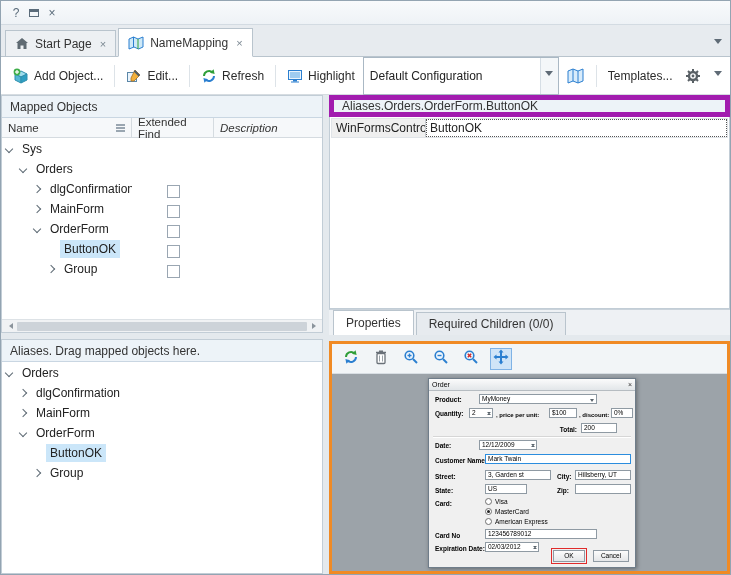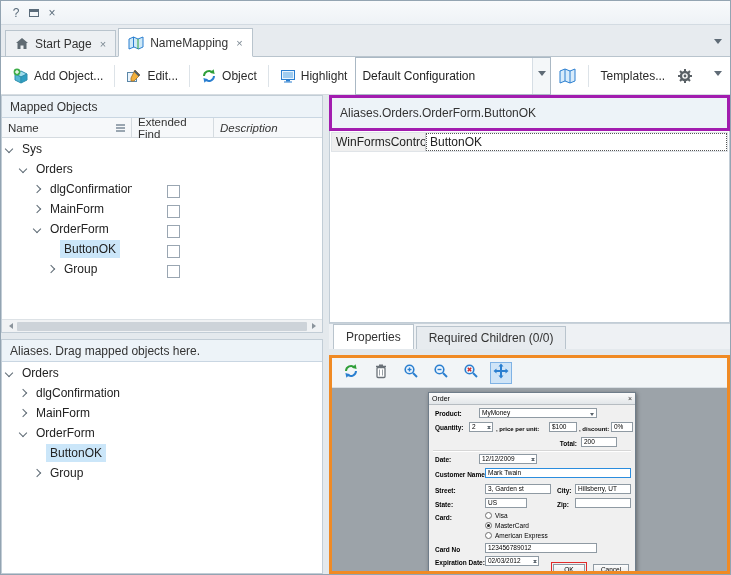--- a/index.html
+++ b/index.html
@@ -67,21 +67,21 @@
   .tree-label { padding:2px 4px; white-space:nowrap; }
   .tree-label.selected { background:var(--selection-blue,#cbe6f9); }
 
   .hscroll { height:13px; background:#f0f2f4; border-top:1px solid #dde2e6; display:flex; align-items:center; flex:0 0 auto; }
   .hs-btn { width:14px; height:100%; display:flex; align-items:center; justify-content:center; }
   .tri-left { width:0; height:0; border:3.5px solid transparent; border-right:4.5px solid #8b949c; }
   .tri-right { width:0; height:0; border:3.5px solid transparent; border-left:4.5px solid #8b949c; }
   .hs-thumb { flex:1; height:9px; background:#cdd3d9; margin:0 1px; border-radius:1px; }
 
   
-  .path-bar { height:36px; background:#edf3f8; border:3px solid #a21caf; display:flex; align-items:center; padding:0 8px; flex:0 0 auto; color:#333; }
+  .path-bar { height:22px; background:#edf3f8; border:5px solid #a21caf; display:flex; align-items:center; padding:0 8px; flex:0 0 auto; color:#333; }
   .editor-area { height:192px; background:#fff; border:1px solid #c2cdd6; border-top:none; flex:0 0 auto; padding:1px; }
   .editor-row { height:20px; display:flex; border:1px solid #e0e4e8; }
   .type-cell { width:94px; background:#efefef; border-right:1px solid #c8ccd0; padding:0 4px; line-height:18px; overflow:hidden; white-space:nowrap; flex:0 0 auto; }
   .value-cell { flex:1; background:#fff; outline:1px dotted #555; outline-offset:-1px; line-height:18px; padding:0 4px; overflow:hidden; }
   .editor-tabs { height:26px; background:#eef1f4; border-top:1px solid #c9d2da; display:flex; align-items:flex-end; padding-left:4px; gap:2px; flex:0 0 auto; }
   .etab { height:23px; display:flex; align-items:center; padding:0 12px; border:1px solid #b9c4cd; border-bottom:none; background:#e7ebef; color:#333; }
   .etab.active { background:#fff; height:25px; }
   .r-gap { height:6px; background:#e4e9ed; flex:0 0 auto; }
 
   
@@ -182,21 +182,21 @@
     <div class="tool-sep"></div>
     <div class="tool-item">
       <span class="icon16">
         <svg width="16" height="16" viewBox="0 0 16 16">
           <path d="M3 8a5 5 0 0 1 8.5-3.5" fill="none" stroke="#2f9e38" stroke-width="2"></path>
           <polygon points="12.6,1.2 13.6,6 9,4.8" fill="#2f9e38"></polygon>
           <path d="M13 8a5 5 0 0 1-8.5 3.5" fill="none" stroke="#2b7fd0" stroke-width="2"></path>
           <polygon points="3.4,14.8 2.4,10 7,11.2" fill="#2b7fd0"></polygon>
         </svg>
       </span>
-      <span>Object</span>
+      <span>Refresh</span>
     </div>
     <div class="tool-sep"></div>
     <div class="tool-item">
       <span class="icon16">
         <svg width="16" height="16" viewBox="0 0 16 16">
           <rect x="1.5" y="2.5" width="13" height="9" fill="#eaf4fc" stroke="#2b7fd0"></rect>
           <rect x="3" y="4" width="10" height="6" fill="#9fccf0"></rect>
           <rect x="6" y="12" width="4" height="1.5" fill="#2b7fd0"></rect>
           <rect x="4" y="13.5" width="8" height="1" fill="#2b7fd0"></rect>
         </svg>

